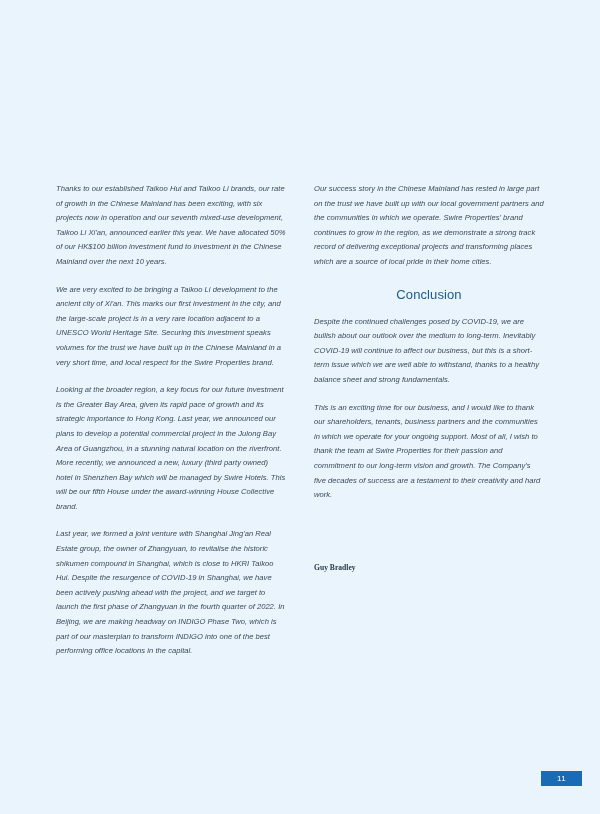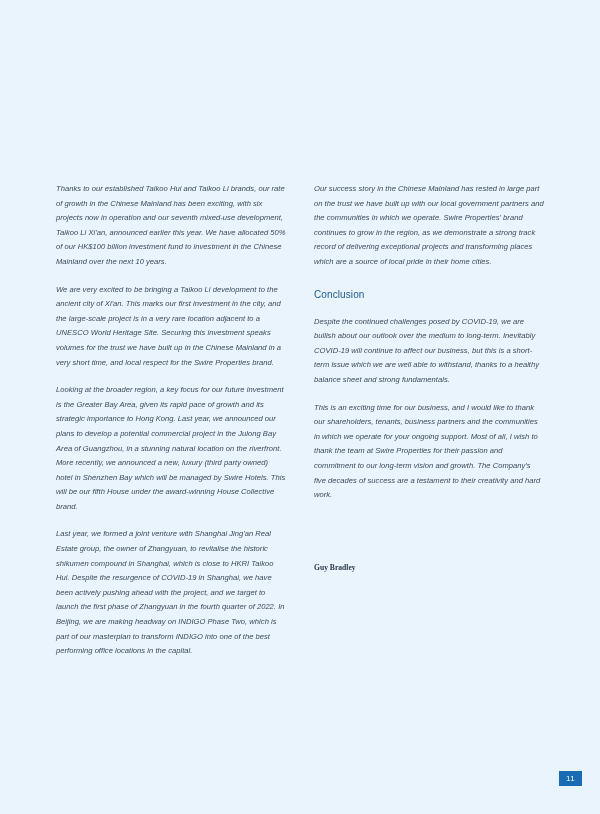--- a/index.html
+++ b/index.html
@@ -47,25 +47,26 @@
     text-align: left;
     font-style: italic;
   }
 
   p.body-text:last-child {
     margin-bottom: 0;
   }
 
   .section-heading {
     margin: 16px 0 11px 0;
-    font-size: 10px;
+    font-size: 13px;
     line-height: 18px;
     font-weight: 400;
     color: #1d5a8e;
     letter-spacing: 0.1px;
+    text-align: center;
   }
 
   .signature-block {
     margin-top: 58px;
   }
 
   .signature-name {
     font-size: 7.6px;
     line-height: 13px;
     font-weight: bold;
@@ -85,21 +86,21 @@
     position: absolute;
     right: 18px;
     bottom: 28px;
     min-width: 22px;
     height: 15px;
     background: #1a6bb5;
     color: #ffffff;
     font-size: 8px;
     line-height: 15px;
     text-align: right;
-    padding: 0 7px;
+    padding: 0 16px;
     box-sizing: border-box;
     letter-spacing: 0.3px;
   }
 </style>
 </head>
 <body>
 
 <div class="page">
 
   <div class="content-area">

